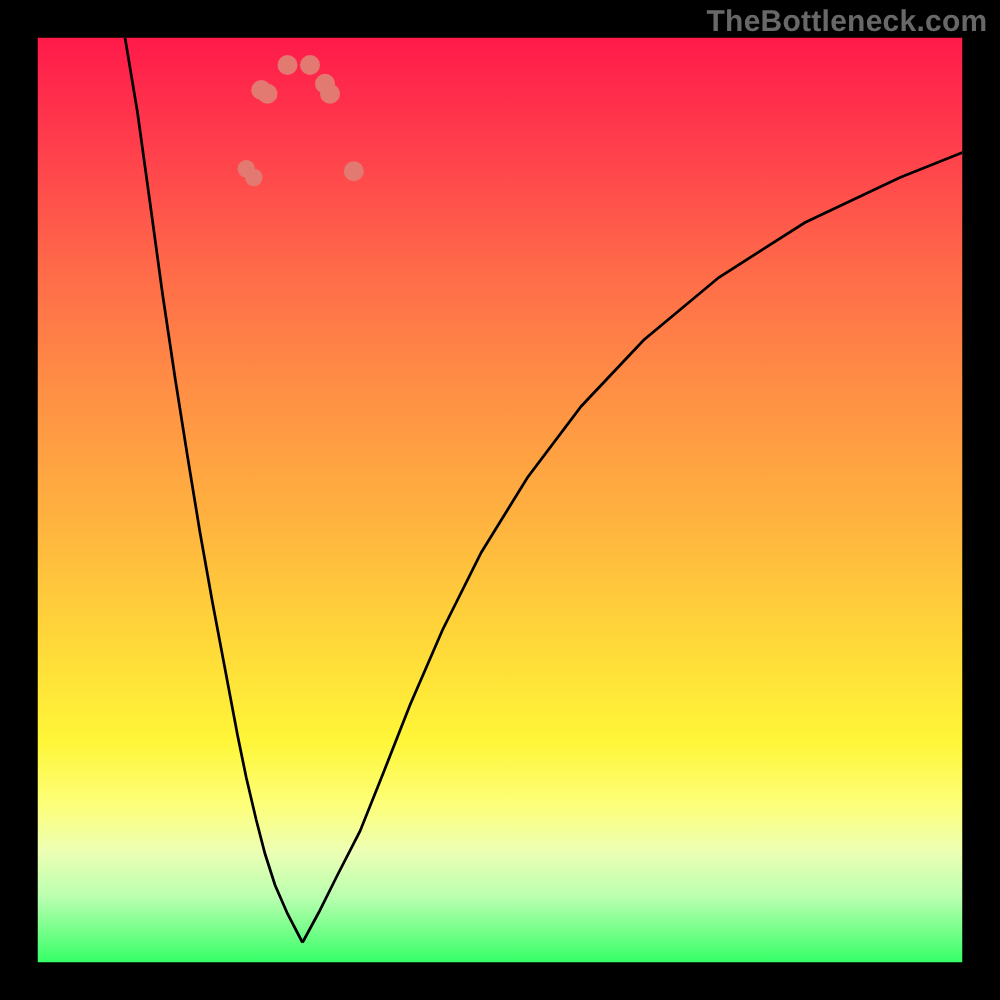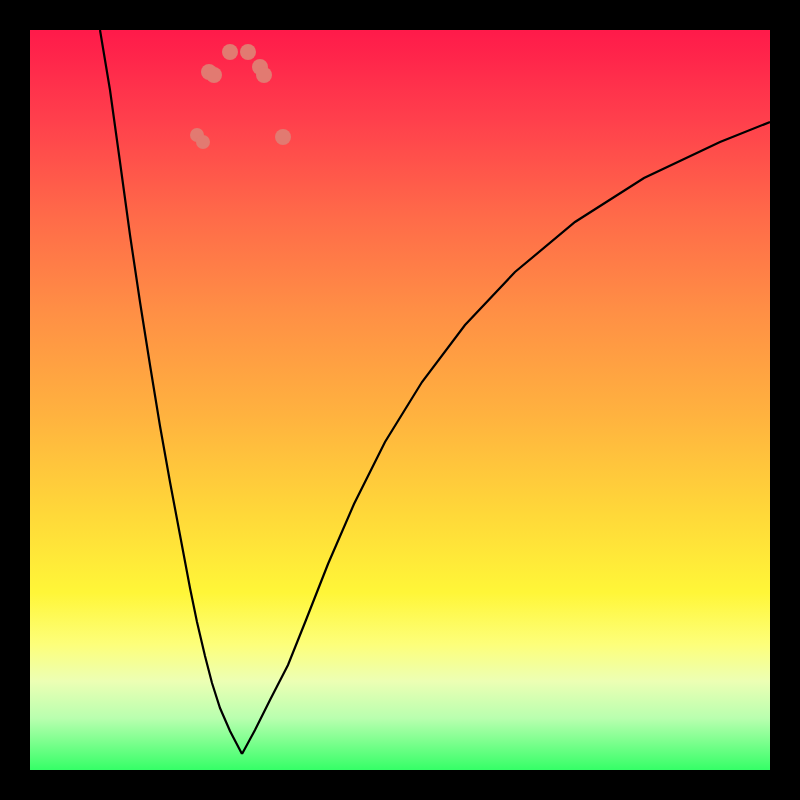--- a/index.html
+++ b/index.html
@@ -64,20 +64,21 @@
     top: 0;
   }
   .dot {
     fill: #e27a71;
   }
 </style>
 </head>
 <body>
 
 <div class="frame">
+  <div class="watermark">TheBottleneck.com</div>
 
   <div class="plot">
     <div class="gradient"></div>
 
     <svg class="curve" width="740" height="740" viewBox="0 0 740 740">
       <path id="left-branch" fill="none" stroke="#000" stroke-width="2.2" d="M70 0 L80 60 L90 132 L100 205 L110 272 L120 335 L130 396 L140 452 L150 505 L160 558 L167 592 L175 626 L182 653 L190 678 L200 701 L212 724"></path>
       <path id="right-branch" fill="none" stroke="#000" stroke-width="2.2" d="M212 724 L225 700 L240 670 L258 635 L276 590 L298 534 L324 474 L355 412 L392 352 L435 295 L485 242 L545 192 L614 148 L690 112 L740 92"></path>
       <g id="dots">
           <circle cx="167" cy="105" r="7" class="dot"></circle>
           <circle cx="173" cy="112" r="7" class="dot"></circle>

